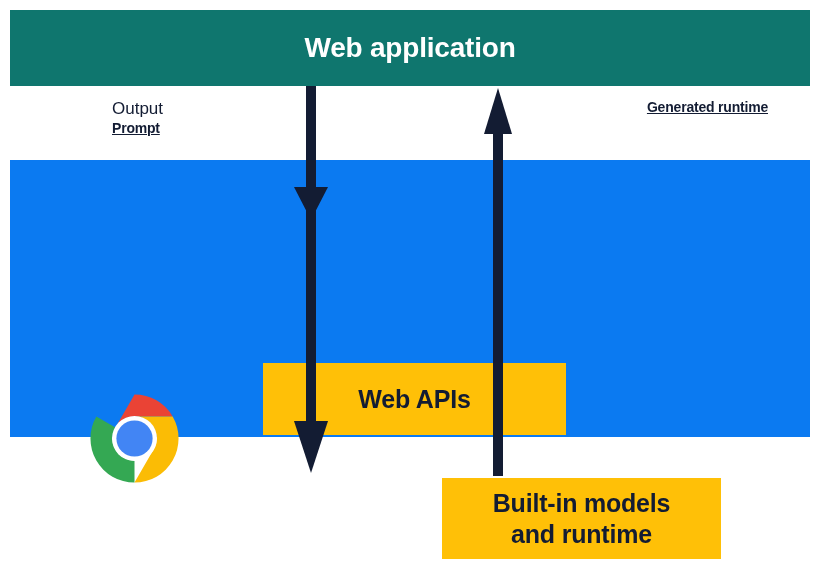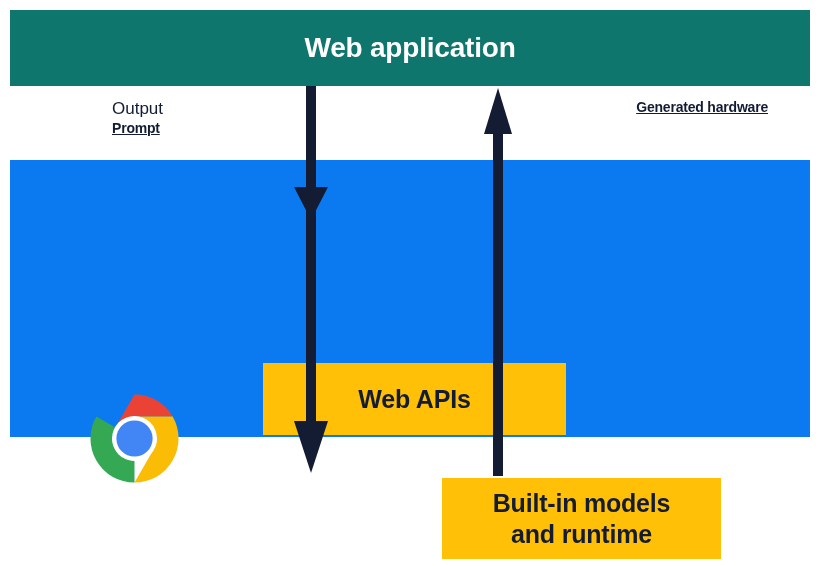--- a/index.html
+++ b/index.html
@@ -161,21 +161,21 @@
   <div class="band" id="band-web-application" style="background: #0f766e;">
     <span class="band-title">Web application</span>
   </div>
 
   <div class="io-caption" id="io-input">
     <span class="io-kind">Output</span>
     <span class="io-value">Prompt</span>
   </div>
 
   <div class="io-caption" id="io-output">
-    <span class="io-value">Generated hardware</span>
+    <span class="io-value">Generated runtime</span>
   </div>
 
   <div class="band" id="band-browser" style="background: rgb(11, 122, 241);">
 
     <div id="browser-logo">
       <svg viewBox="0 0 190 190" width="93" height="93" aria-hidden="true">
 
         <path d="M95 5 A90 90 0 0 1 172.94 50 L95 50 A45 45 0 0 0 56.03 72.5 Z" fill="#ea4335"></path>
 
         <path d="M172.94 50 A90 90 0 0 1 95 185 L133.97 117.5 A45 45 0 0 0 95 50 Z" fill="#fbbc05"></path>

